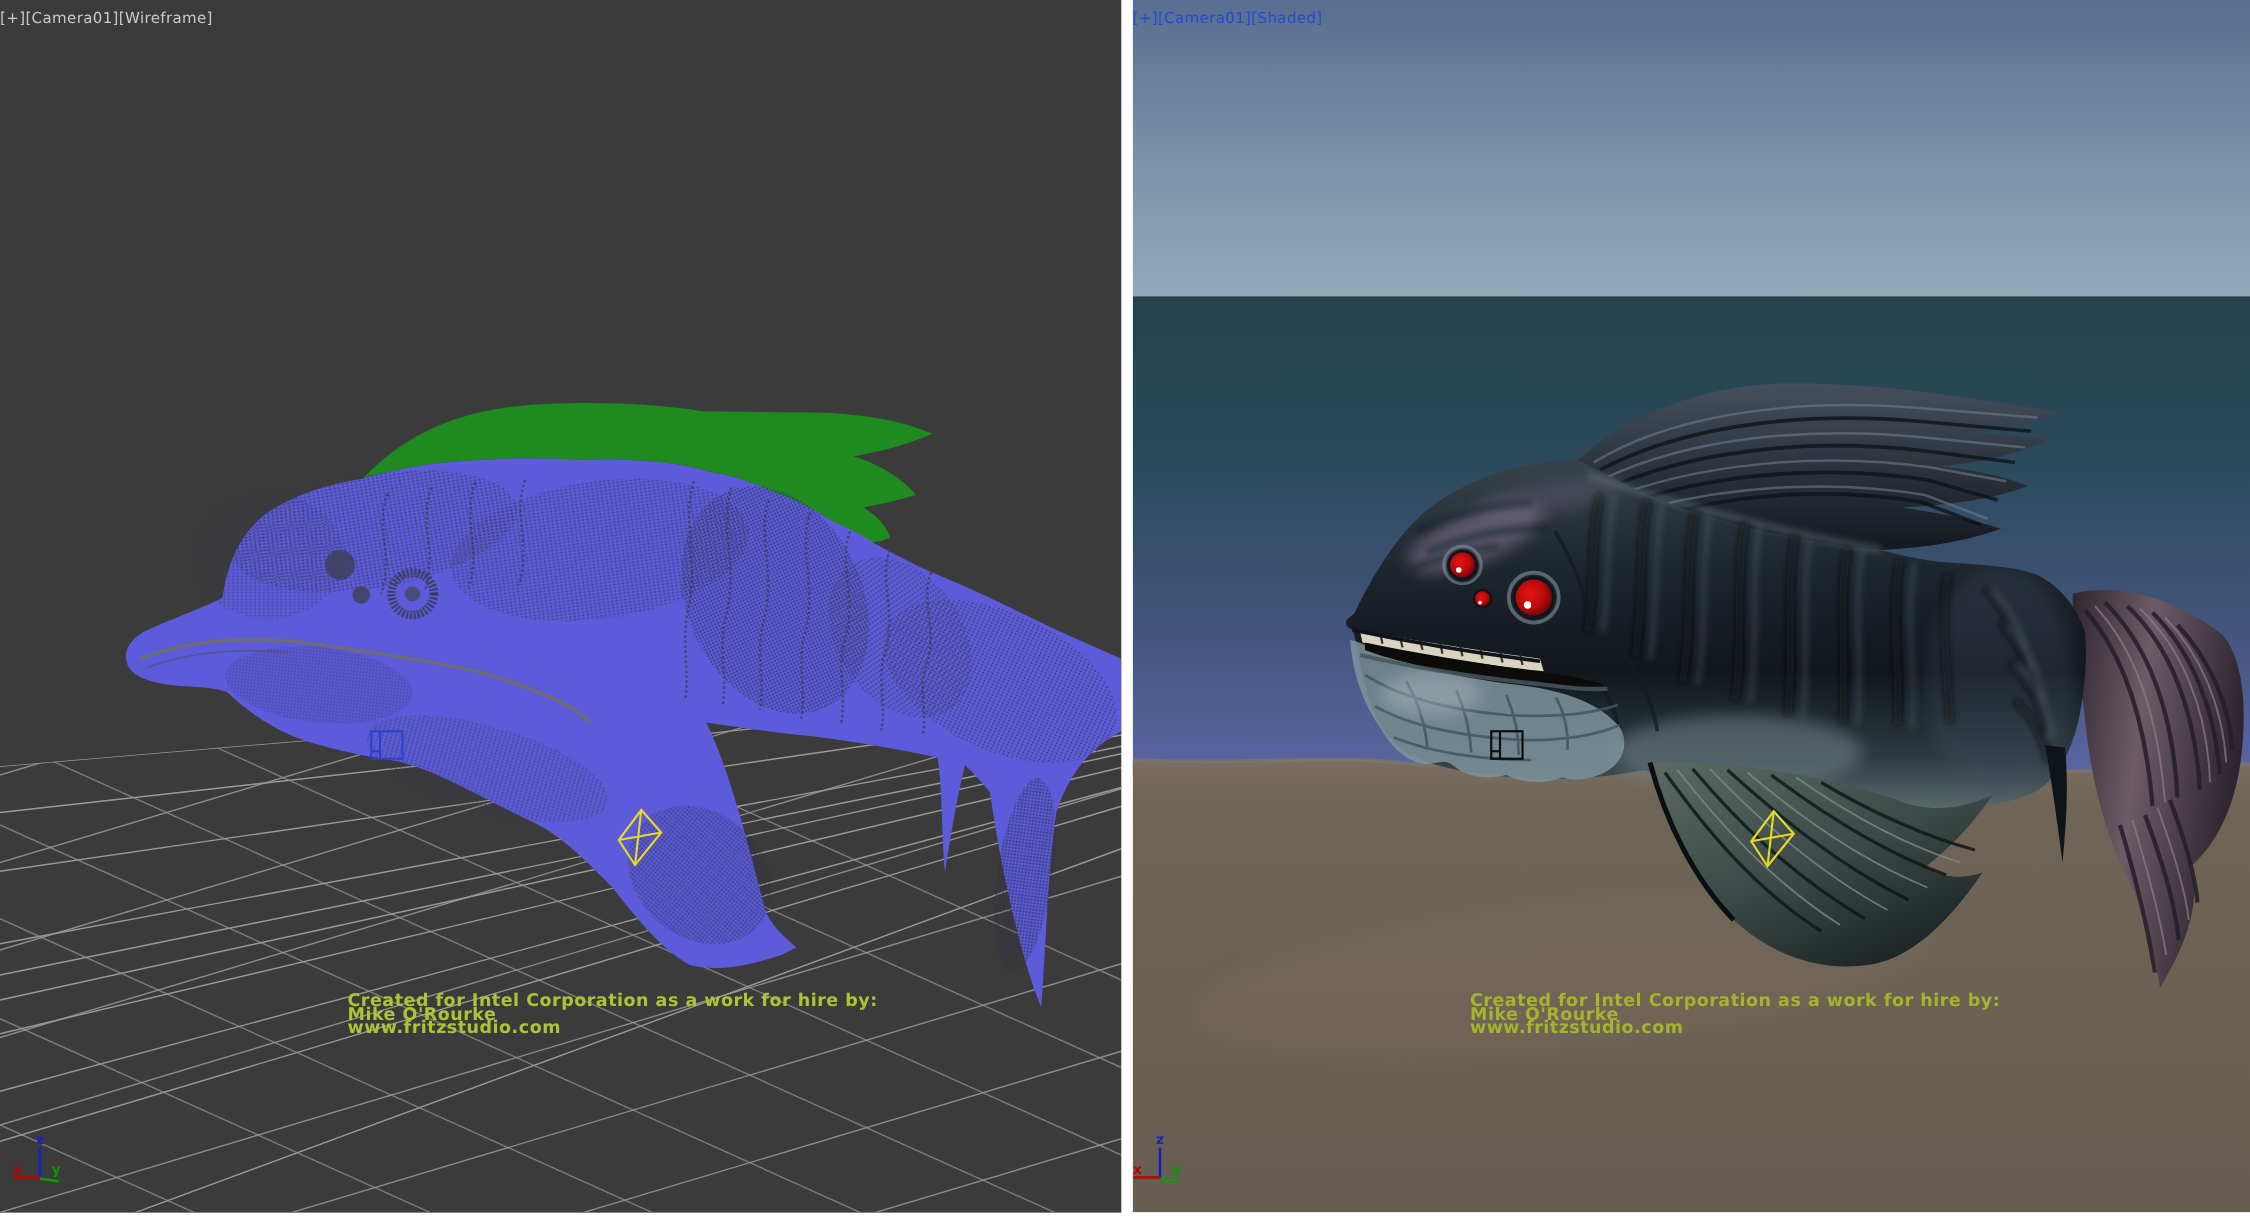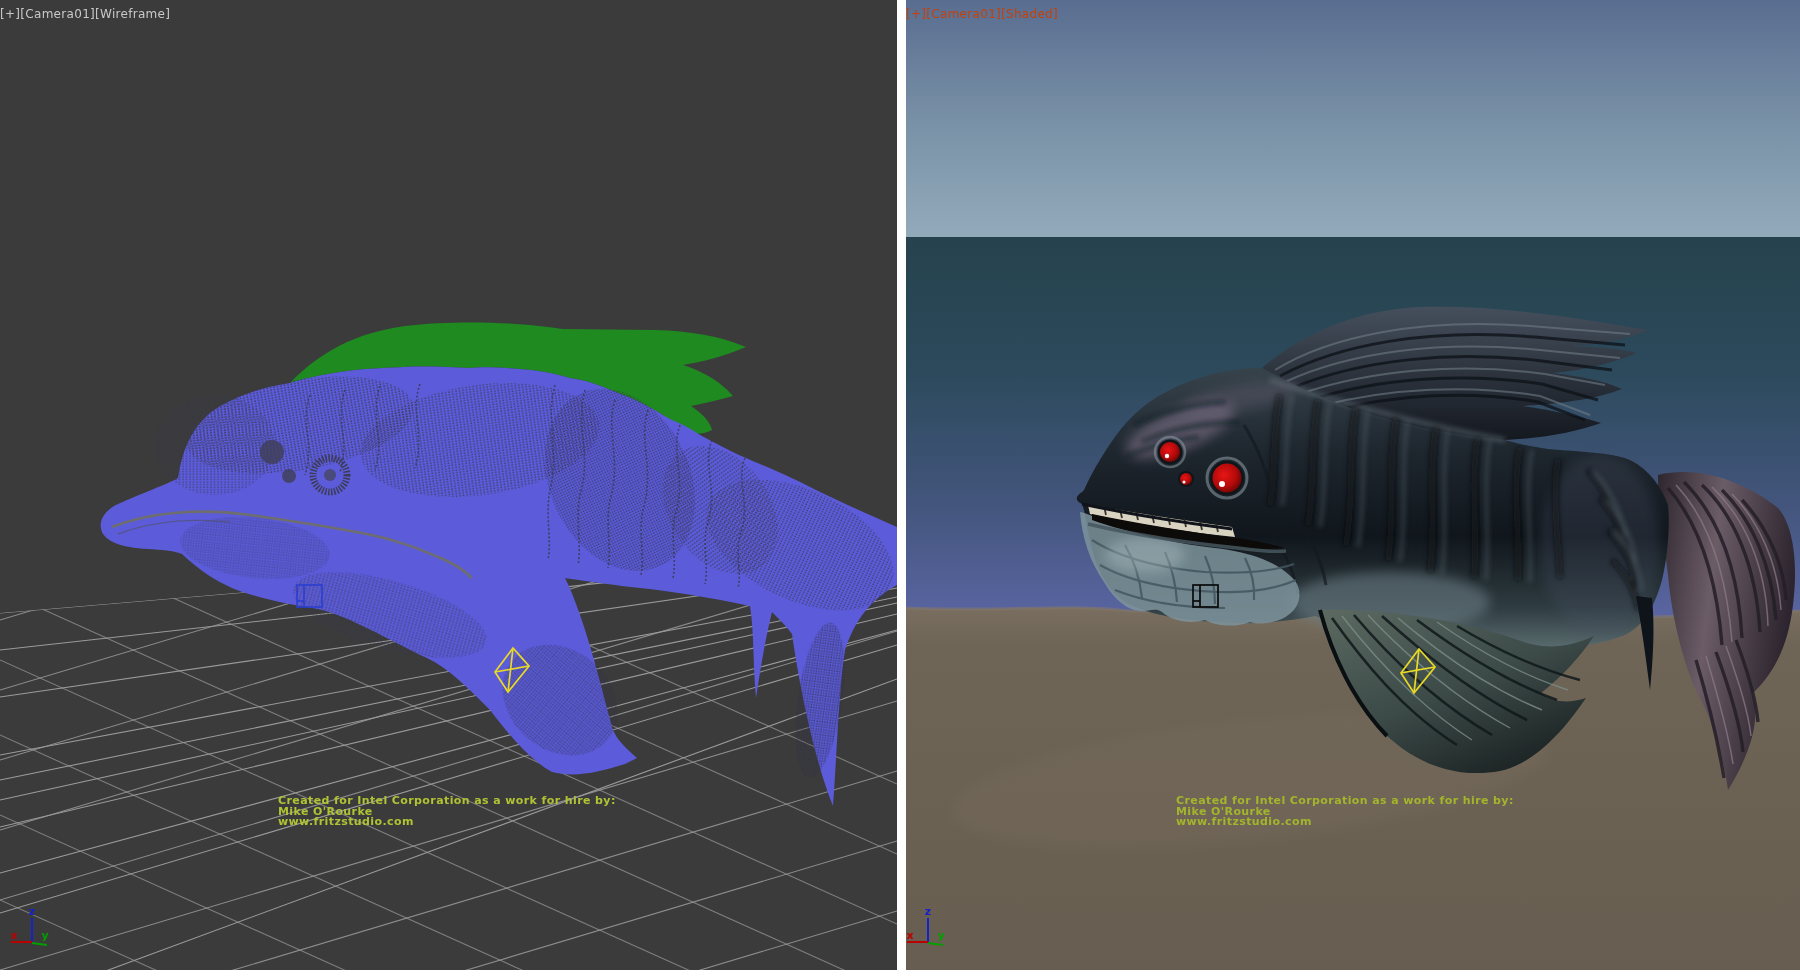--- a/index.html
+++ b/index.html
@@ -3,22 +3,22 @@
 <meta charset="utf-8">
 <style>
   html,body{margin:0;padding:0;background:#ffffff;}
   #stage{position:relative;width:1800px;height:978px;background:#ffffff;overflow:hidden;
          font-family:"DejaVu Sans",sans-serif;}
   .viewport{position:absolute;top:0;height:970px;overflow:hidden;}
   #vp-left{left:0;width:897px;background:#3b3b3b;}
   #vp-right{left:906px;width:894px;}
   .vp-label{position:absolute;left:0;top:7px;font-size:12px;letter-spacing:.3px;
             color:#c9c9c9;z-index:5;}
-  #vp-right .vp-label{color:#c2410c;text-align:center;}
-  .attribution{position:absolute;z-index:4;font-size:11px;font-weight:bold;
+  #vp-right .vp-label{color:#1d4ed8;text-align:center;}
+  .attribution{position:absolute;z-index:4;font-size:14px;font-weight:bold;
                letter-spacing:.4px;line-height:10.5px;white-space:pre;}
   #attr-left{left:278px;top:796px;color:#b0c335;}
   #attr-right{left:270px;top:796px;color:#a3b52c;}
   svg{position:absolute;left:0;top:0;}
 </style>
 </head>
 <body>
 
 <div id="stage">
 

